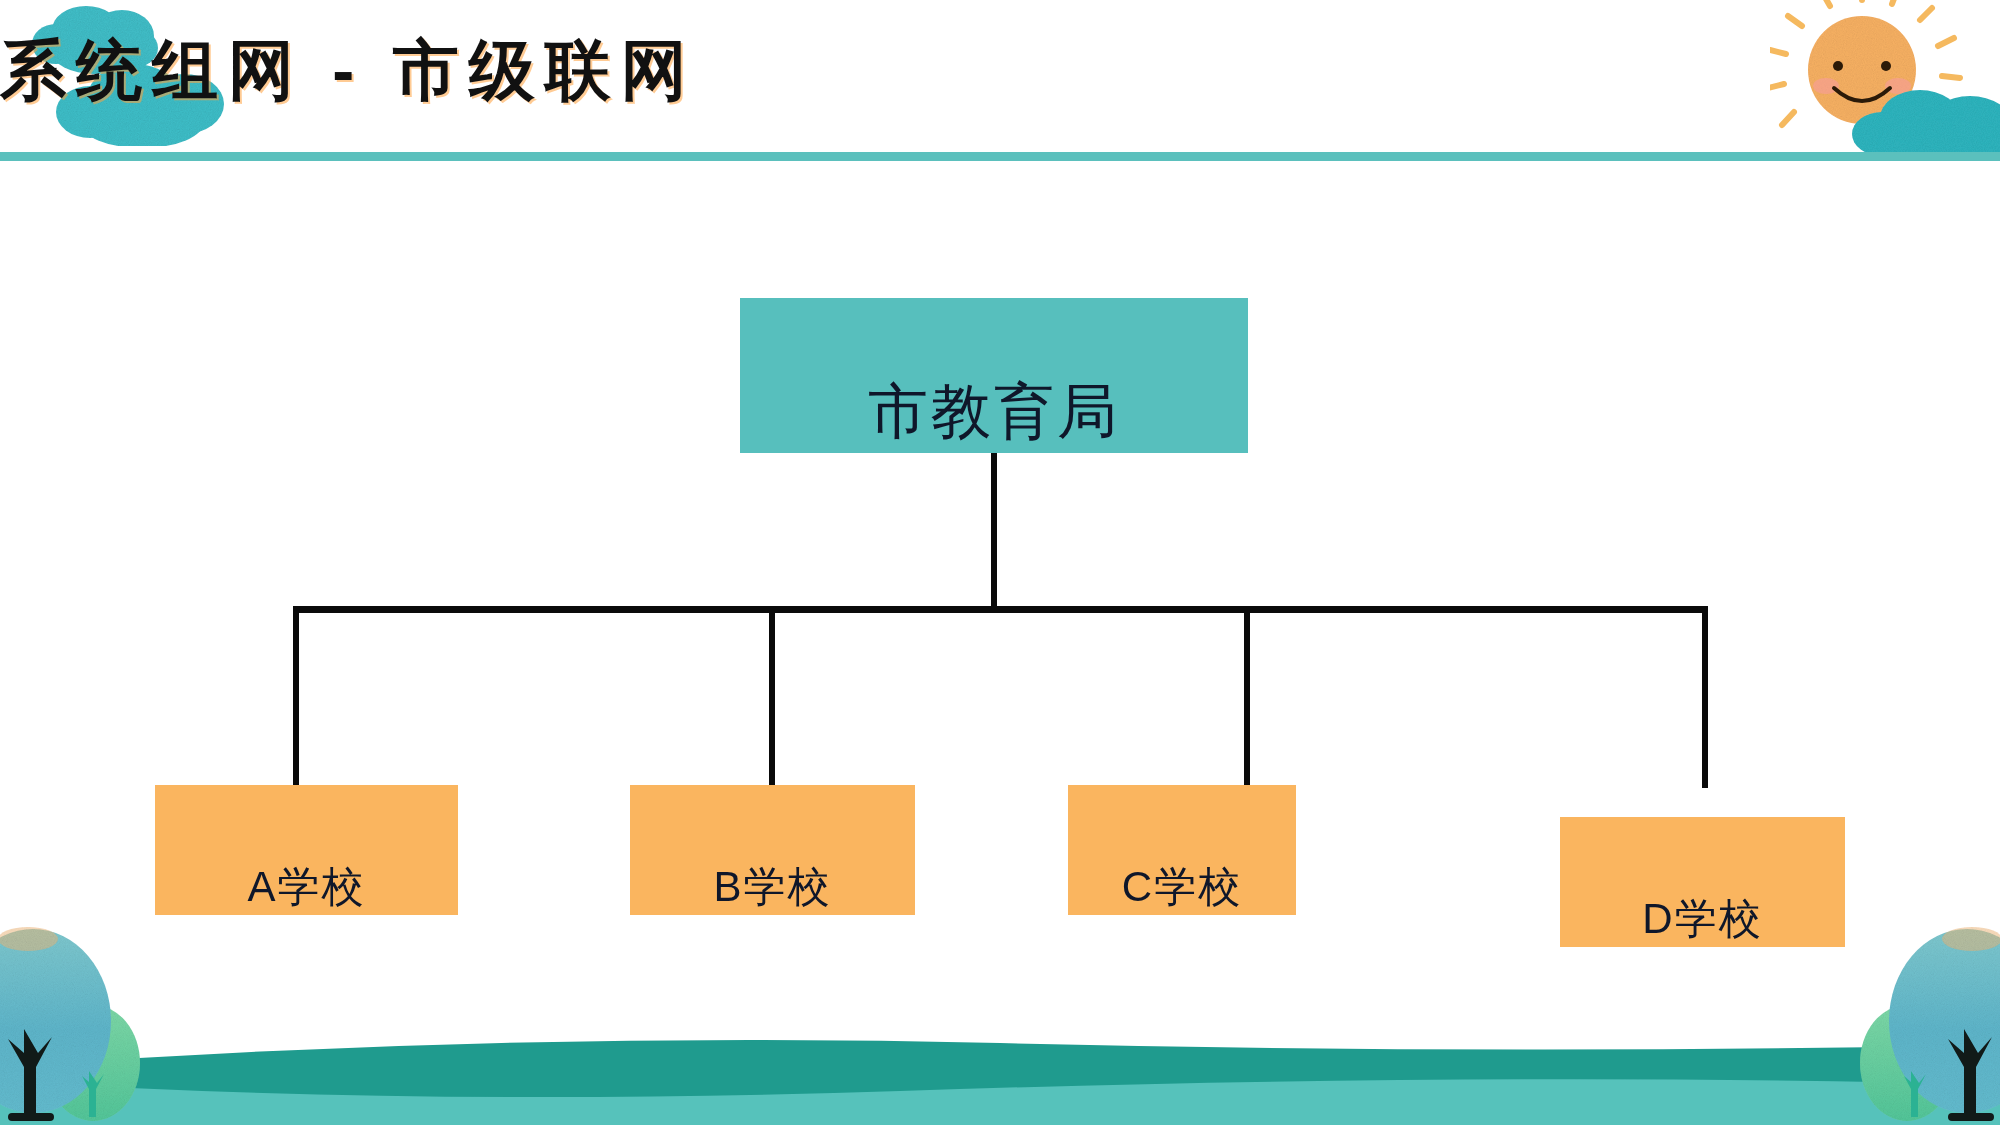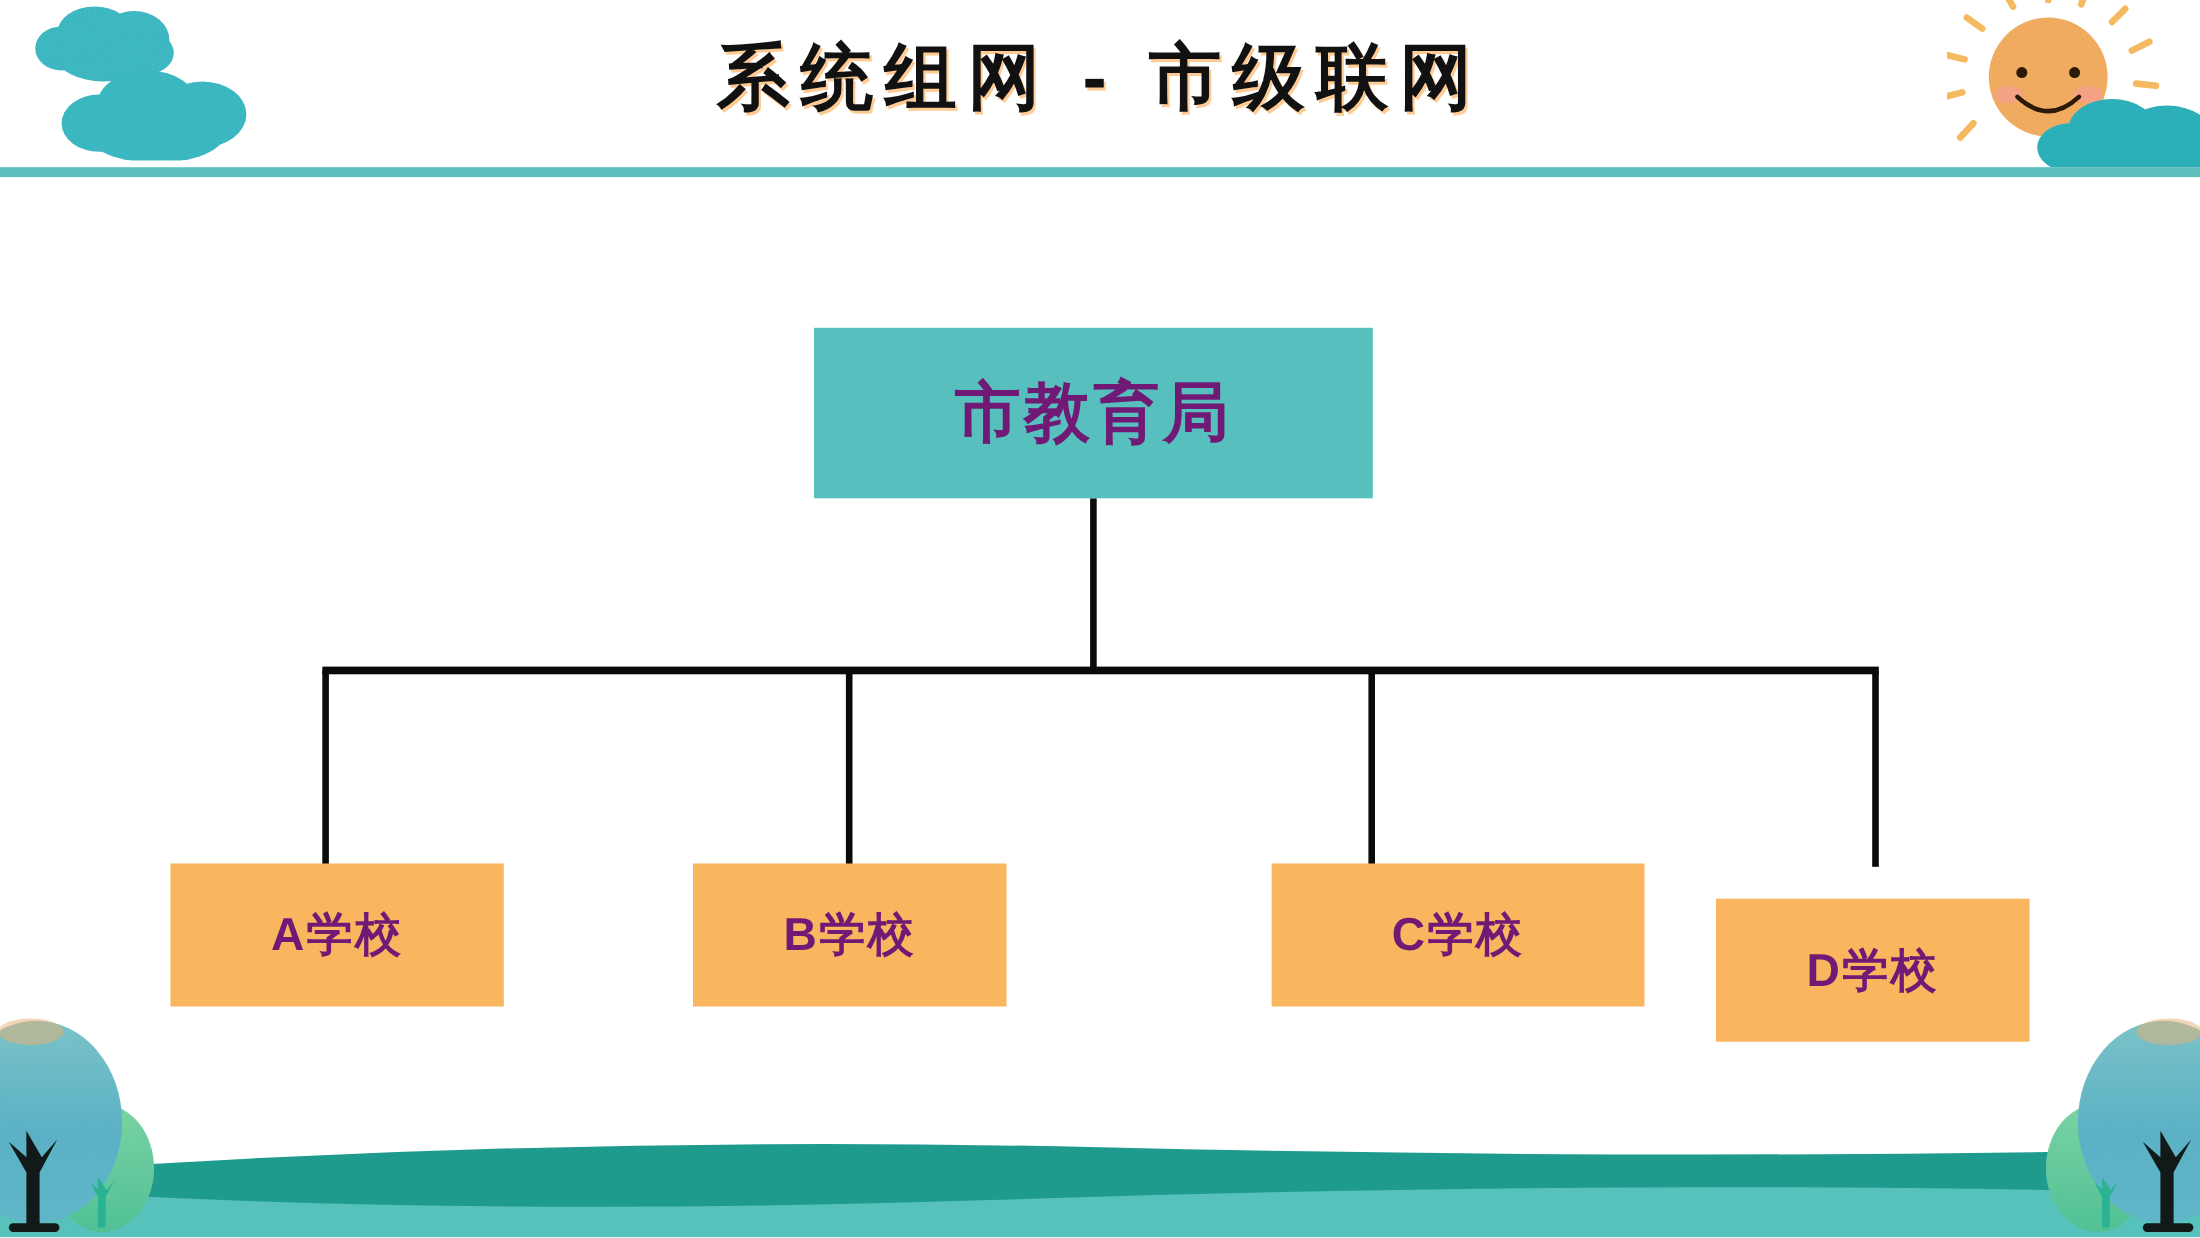--- a/index.html
+++ b/index.html
@@ -10,21 +10,20 @@
     font-family:"Liberation Sans","DejaVu Sans",sans-serif;
     overflow:hidden;
     position:relative;
   }
   .slide{position:absolute;inset:0;width:2000px;height:1125px;overflow:hidden;background:#fff;}
 
   
   .header{position:absolute;left:0;top:0;width:2000px;height:162px;}
   .title{
     position:absolute;left:0;top:28px;width:2000px;
-    text-align:center;
     font-size:66px;
     font-weight:bold;
     color:#111111;
     letter-spacing:10px;
     line-height:84px;
     white-space:nowrap;
     text-shadow:2px 2px 0 rgba(255,160,60,.55);
   }
   .divider{
     position:absolute;left:0;top:152px;width:2000px;height:9px;
@@ -36,40 +35,40 @@
   .cloud-tl{left:-6px;top:-4px;}
   .sun-tr{right:-10px;top:-8px;}
   .trees-bl{left:-10px;bottom:0;}
   .trees-br{right:-10px;bottom:0;}
   .ground{position:absolute;left:0;bottom:0;width:2000px;height:110px;}
 
   
   .chart{position:absolute;left:0;top:0;width:2000px;height:1125px;}
   .node{
     position:absolute;
-    display:flex;align-items:center;justify-content:center;
-    color:#701a75;
-    font-weight:bold;
+    display:flex;align-items:flex-end;justify-content:center;
+    color:#0f172a;
+    font-weight:normal;
     box-sizing:border-box;
   }
   .node-root{
     left:740px;top:298px;width:508px;height:155px;
     background:#57bfbd;
     font-size:60px;
     letter-spacing:3px;
   }
   .node-leaf{
     top:785px;height:130px;
     background:#fab55f;
     font-size:42px;
     letter-spacing:2px;
   }
   .leaf-a{left:155px;width:303px;}
   .leaf-b{left:630px;width:285px;}
-  .leaf-c{left:1156px;width:339px;}
+  .leaf-c{left:1068px;width:228px;}
   .leaf-d{left:1560px;width:285px;margin-top:32px;}
 
   .edge{position:absolute;background:#0a0a0a;}
   .edge-v-root{left:991px;top:453px;width:6px;height:158px;}
   .edge-h-bus{left:293px;top:606px;width:1415px;height:7px;}
   .edge-v-a{left:293px;top:610px;width:6px;height:178px;}
   .edge-v-b{left:769px;top:610px;width:6px;height:178px;}
   .edge-v-c{left:1244px;top:610px;width:6px;height:178px;}
   .edge-v-d{left:1702px;top:610px;width:6px;height:178px;}
 </style>

